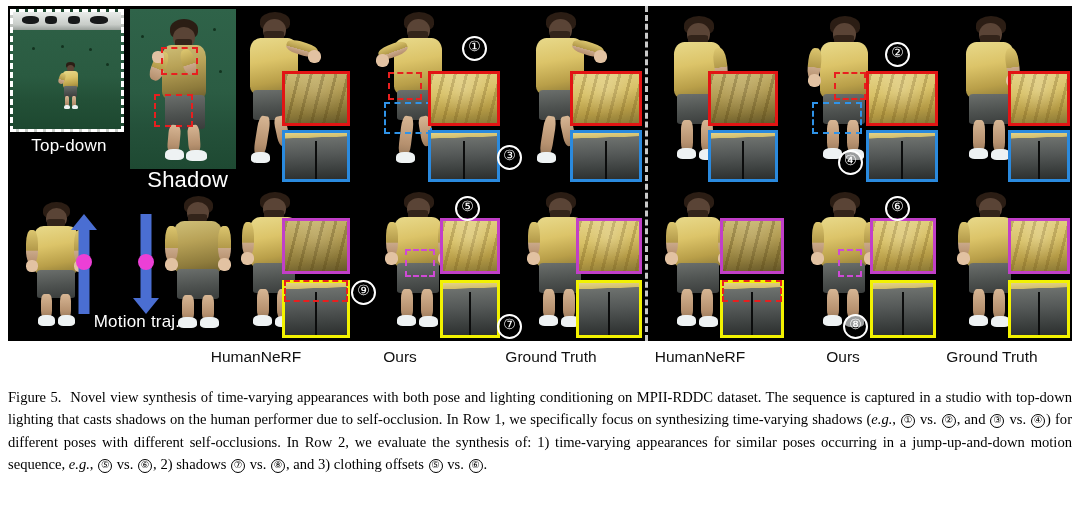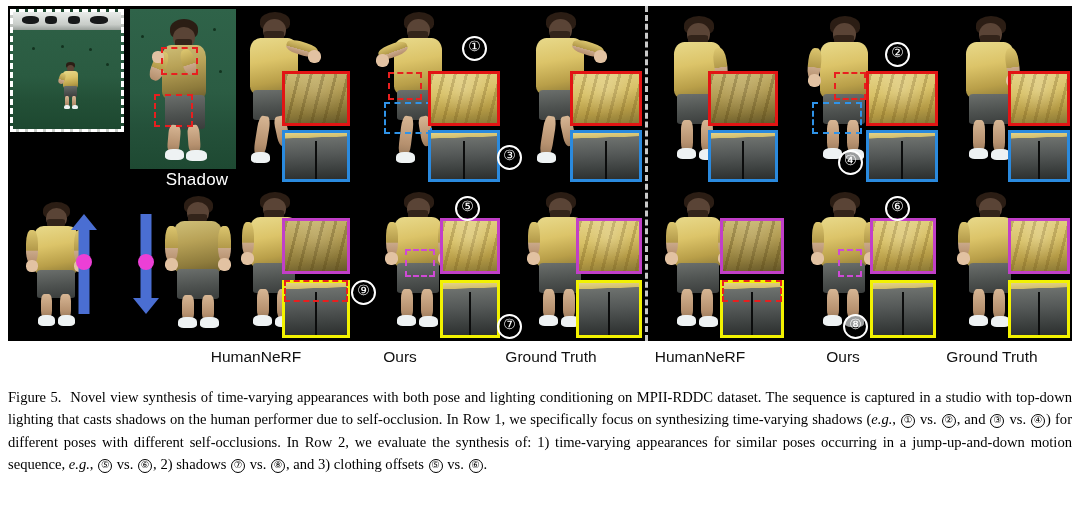--- a/index.html
+++ b/index.html
@@ -122,20 +122,21 @@
         <div class="p-arm" style="left:0px;top:11px;width:6px;height:11px;transform:rotate(18deg);"></div>
         <div class="p-shorts" style="left:5px;top:24px;width:13px;height:11px;"></div>
         <div class="p-leg" style="left:6px;top:34px;width:4px;height:11px;"></div>
         <div class="p-leg" style="left:13px;top:34px;width:4px;height:11px;"></div>
         <div class="p-shoe" style="left:5px;top:43px;width:6px;height:4px;"></div>
         <div class="p-shoe" style="left:13px;top:43px;width:6px;height:4px;"></div>
       </div>
     </div>
 
     <div class="cap" style="left:0px;top:130px;width:122px;font-size:17px;line-height:19px;">
+      <div>Top-down</div>
     </div>
 
     <div class="shadowpanel" style="left:122px;top:3px;width:106px;height:160px;">
       <div class="wall-dot" style="left:10%;top:16%;"></div>
       <div class="wall-dot" style="left:78%;top:12%;"></div>
       <div class="wall-dot" style="left:84%;top:38%;"></div>
 
       <div class="person" style="left:18px;top:10px;width:70px;height:146px;">
         <div class="p-hair" style="left:22px;top:0;width:28px;height:20px;"></div>
         <div class="p-head" style="left:25px;top:8px;width:22px;height:21px;"></div>
@@ -147,21 +148,21 @@
         <div class="p-shorts" style="left:17px;top:76px;width:40px;height:34px;"></div>
         <div class="p-leg" style="left:20px;top:106px;width:12px;height:28px;transform:rotate(5deg);"></div>
         <div class="p-leg" style="left:40px;top:106px;width:12px;height:28px;transform:rotate(-4deg);"></div>
         <div class="p-shoe" style="left:17px;top:130px;width:19px;height:11px;"></div>
         <div class="p-shoe" style="left:38px;top:131px;width:21px;height:11px;"></div>
       </div>
       <div class="hint red" style="left:31px;top:38px;width:37px;height:28px;"></div>
       <div class="hint red" style="left:24px;top:85px;width:39px;height:33px;"></div>
     </div>
 
-    <div class="cap" style="left:136px;top:164px;width:106px;font-size:17px;line-height:19px;">
+    <div class="cap" style="left:114px;top:164px;width:106px;font-size:22px;line-height:19px;text-align:right;">
       <span>Shadow</span>
     </div>
 
     <div class="person" style="left:16px;top:196px;width:64px;height:128px;">
       <div class="p-hair" style="left:19px;top:0;width:27px;height:17px;"></div>
       <div class="p-head" style="left:22px;top:6px;width:21px;height:20px;"></div>
       <div class="p-beard" style="left:23px;top:17px;width:18px;height:11px;"></div>
       <div class="p-shirt" style="left:10px;top:24px;width:44px;height:48px;"></div>
       <div class="p-arm" style="left:2px;top:28px;width:12px;height:34px;"></div>
       <div class="p-arm" style="left:50px;top:28px;width:12px;height:34px;"></div>
@@ -195,20 +196,23 @@
       <div class="p-arm" style="left:54px;top:30px;width:13px;height:36px;"></div>
       <div class="p-hand" style="left:1px;top:62px;width:13px;height:13px;"></div>
       <div class="p-hand" style="left:54px;top:62px;width:13px;height:13px;"></div>
       <div class="p-shorts" style="left:13px;top:73px;width:42px;height:30px;"></div>
       <div class="p-leg" style="left:18px;top:99px;width:12px;height:26px;"></div>
       <div class="p-leg" style="left:38px;top:99px;width:12px;height:26px;"></div>
       <div class="p-shoe" style="left:14px;top:121px;width:19px;height:11px;"></div>
       <div class="p-shoe" style="left:36px;top:121px;width:19px;height:11px;"></div>
     </div>
 
+    <div class="cap" style="left:44px;top:306px;width:170px;font-size:17px;line-height:19px;">
+      <span>Motion traj.</span>
+    </div>
 
     <div class="person" style="left:232px;top:6px;width:84px;height:164px;">
       <div class="p-hair" style="left:20px;top:0;width:30px;height:19px;"></div>
       <div class="p-head" style="left:23px;top:7px;width:23px;height:22px;"></div>
       <div class="p-beard" style="left:24px;top:19px;width:20px;height:12px;"></div>
       <div class="p-shirt" style="left:10px;top:26px;width:48px;height:56px;"></div>
       <div class="p-arm" style="left:46px;top:30px;width:32px;height:13px;transform:rotate(16deg);"></div>
       <div class="p-hand" style="left:68px;top:38px;width:13px;height:13px;"></div>
       <div class="p-shorts" style="left:13px;top:78px;width:42px;height:30px;"></div>
       <div class="p-leg" style="left:16px;top:104px;width:12px;height:40px;transform:rotate(9deg);"></div>

